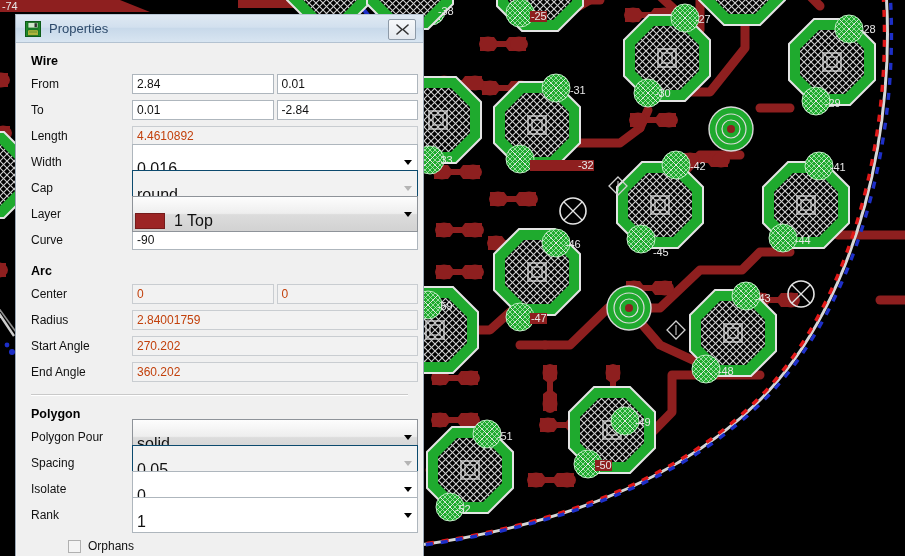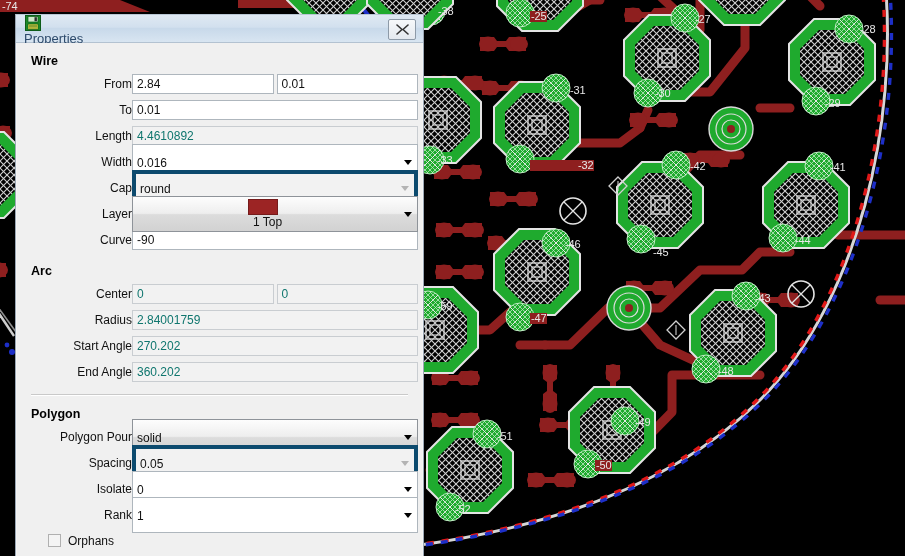--- a/index.html
+++ b/index.html
@@ -27,21 +27,21 @@
     background:#f0f0f0;
     border:1px solid #9ba7b4;
     border-top:1px solid #b8c6d4;
     box-shadow:0 0 0 1px rgba(255,255,255,.35) inset;
     overflow:hidden;
   }
   #titlebar{
     height:27px;width:100%;
     background:linear-gradient(to bottom,#dfe9f3 0%,#d2e0ee 45%,#c8d9ea 50%,#d8e5f1 100%);
     border-bottom:1px solid #b3c2d1;
-    display:flex;align-items:flex-start;position:relative;flex-direction:column;
+    display:flex;align-items:center;position:relative;
   }
   #title-icon{
     width:16px;height:16px;margin-left:9px;position:relative;flex:none;
   }
   .floppy{position:absolute;left:0;top:0;width:16px;height:16px;}
   #title-text{
     margin-left:8px;color:#2d4a6b;font-size:13px;font-family:"Liberation Sans",sans-serif;
   }
   #close-btn{
     position:absolute;right:7px;top:4px;width:26px;height:19px;
@@ -57,67 +57,67 @@
     position:absolute;left:1px;top:28px;right:1px;bottom:0;
     background:#f0f0f0;
     padding:0;
     overflow:hidden;
   }
   .group-title{
     font-weight:bold;color:#000;font-size:12.5px;
     margin:11px 0 3px 14px;
   }
   .row{
-    display:flex;align-items:center;height:26px;margin:0 0 0 0;padding:0 4px 0 14px;text-align:right;
+    display:flex;align-items:center;height:26px;margin:0 0 0 0;padding:0 4px 0 14px;
   }
   .row .lab{
     width:101px;flex:none;color:#111;font-size:12px;
   }
   .fields{display:flex;flex:1;gap:3px;}
 
   .fld{
     height:20px;box-sizing:border-box;
     border:1px solid #aeb6bd;background:#ffffff;
     color:#111;font-size:12px;font-family:"Liberation Sans",sans-serif;
     padding:0 4px;line-height:18px;
     flex:1;min-width:0;
     display:flex;align-items:center;
   }
-  .fld.ro{background:#f2f2f2;border:1px solid #c9cdd1;color:#0f766e;}
+  .fld.ro{background:#f2f2f2;border:1px solid #c9cdd1;color:#c2410c;}
   .fld.half{flex:1;}
 
   
   .combo{
     height:36px;box-sizing:border-box;position:relative;
     border:1px solid #aeb6bd;background:#ffffff;
     display:flex;align-items:center;flex:1;min-width:0;
-    color:#111;font-size:12px;padding:2px 18px 0 4px;
+    color:#111;font-size:16px;padding:13px 18px 0 4px;
   }
   .combo .arw{
     position:absolute;right:5px;top:50%;margin-top:-2px;
     width:0;height:0;border-left:4px solid transparent;border-right:4px solid transparent;
     border-top:5px solid #000;
   }
-  .combo.disabled{background:#f2f2f2;border:4px solid #0c4a6e;}
+  .combo.disabled{background:#f2f2f2;border:1px solid #0c4a6e;}
   .combo.disabled .arw{border-top-color:#b4b4b4;}
   .combo.raised{
     background:linear-gradient(to bottom,#fdfdfd 0%,#eeeeee 48%,#dcdcdc 52%,#d2d2d2 100%);
     border:1px solid #8e9399;
   }
   .swatch{
     width:28px;height:14px;flex:none;margin-right:9px;margin-left:-1px;
     border:1px solid rgba(0,0,0,.25);
   }
 
   .sep{
     height:1px;background:#c9c9c9;margin:9px 14px 0 14px;
     border-bottom:1px solid #ffffff;
   }
 
-  .chkrow{display:flex;align-items:center;height:25px;padding-left:31px;}
+  .chkrow{display:flex;align-items:flex-end;height:25px;padding-left:31px;margin-left:20px;}
   .cbox{
     width:13px;height:13px;flex:none;box-sizing:border-box;
     border:1px solid #b0b0b0;background:#f4f4f4;margin-right:7px;position:relative;
   }
   .chklab{color:#111;font-size:12px;}
 </style>
 </head>
 <body>
 
 <div id="pcb">
@@ -504,20 +504,21 @@
       <div class="fields">
         <div class="fld half">2.84</div>
         <div class="fld half">0.01</div>
       </div>
     </div>
 
     <div class="row">
       <div class="lab">To</div>
       <div class="fields">
         <div class="fld half">0.01</div>
+        <div class="fld half">-2.84</div>
       </div>
     </div>
 
     <div class="row">
       <div class="lab">Length</div>
       <div class="fields">
         <div class="fld ro">4.4610892</div>
       </div>
     </div>
 
@@ -537,21 +538,21 @@
         <div class="combo disabled">
           <span>round</span>
           <span class="arw"></span>
         </div>
       </div>
     </div>
 
     <div class="row">
       <div class="lab">Layer</div>
       <div class="fields">
-        <div class="combo raised" style="padding-left:3px;flex-direction:column;">
+        <div class="combo raised" style="padding-left:3px;">
           <span class="swatch" id="layer-swatch" style="background: rgb(156, 36, 36);"></span>
           <span>1 Top</span>
           <span class="arw"></span>
         </div>
       </div>
     </div>
 
     <div class="row">
       <div class="lab">Curve</div>
       <div class="fields">

